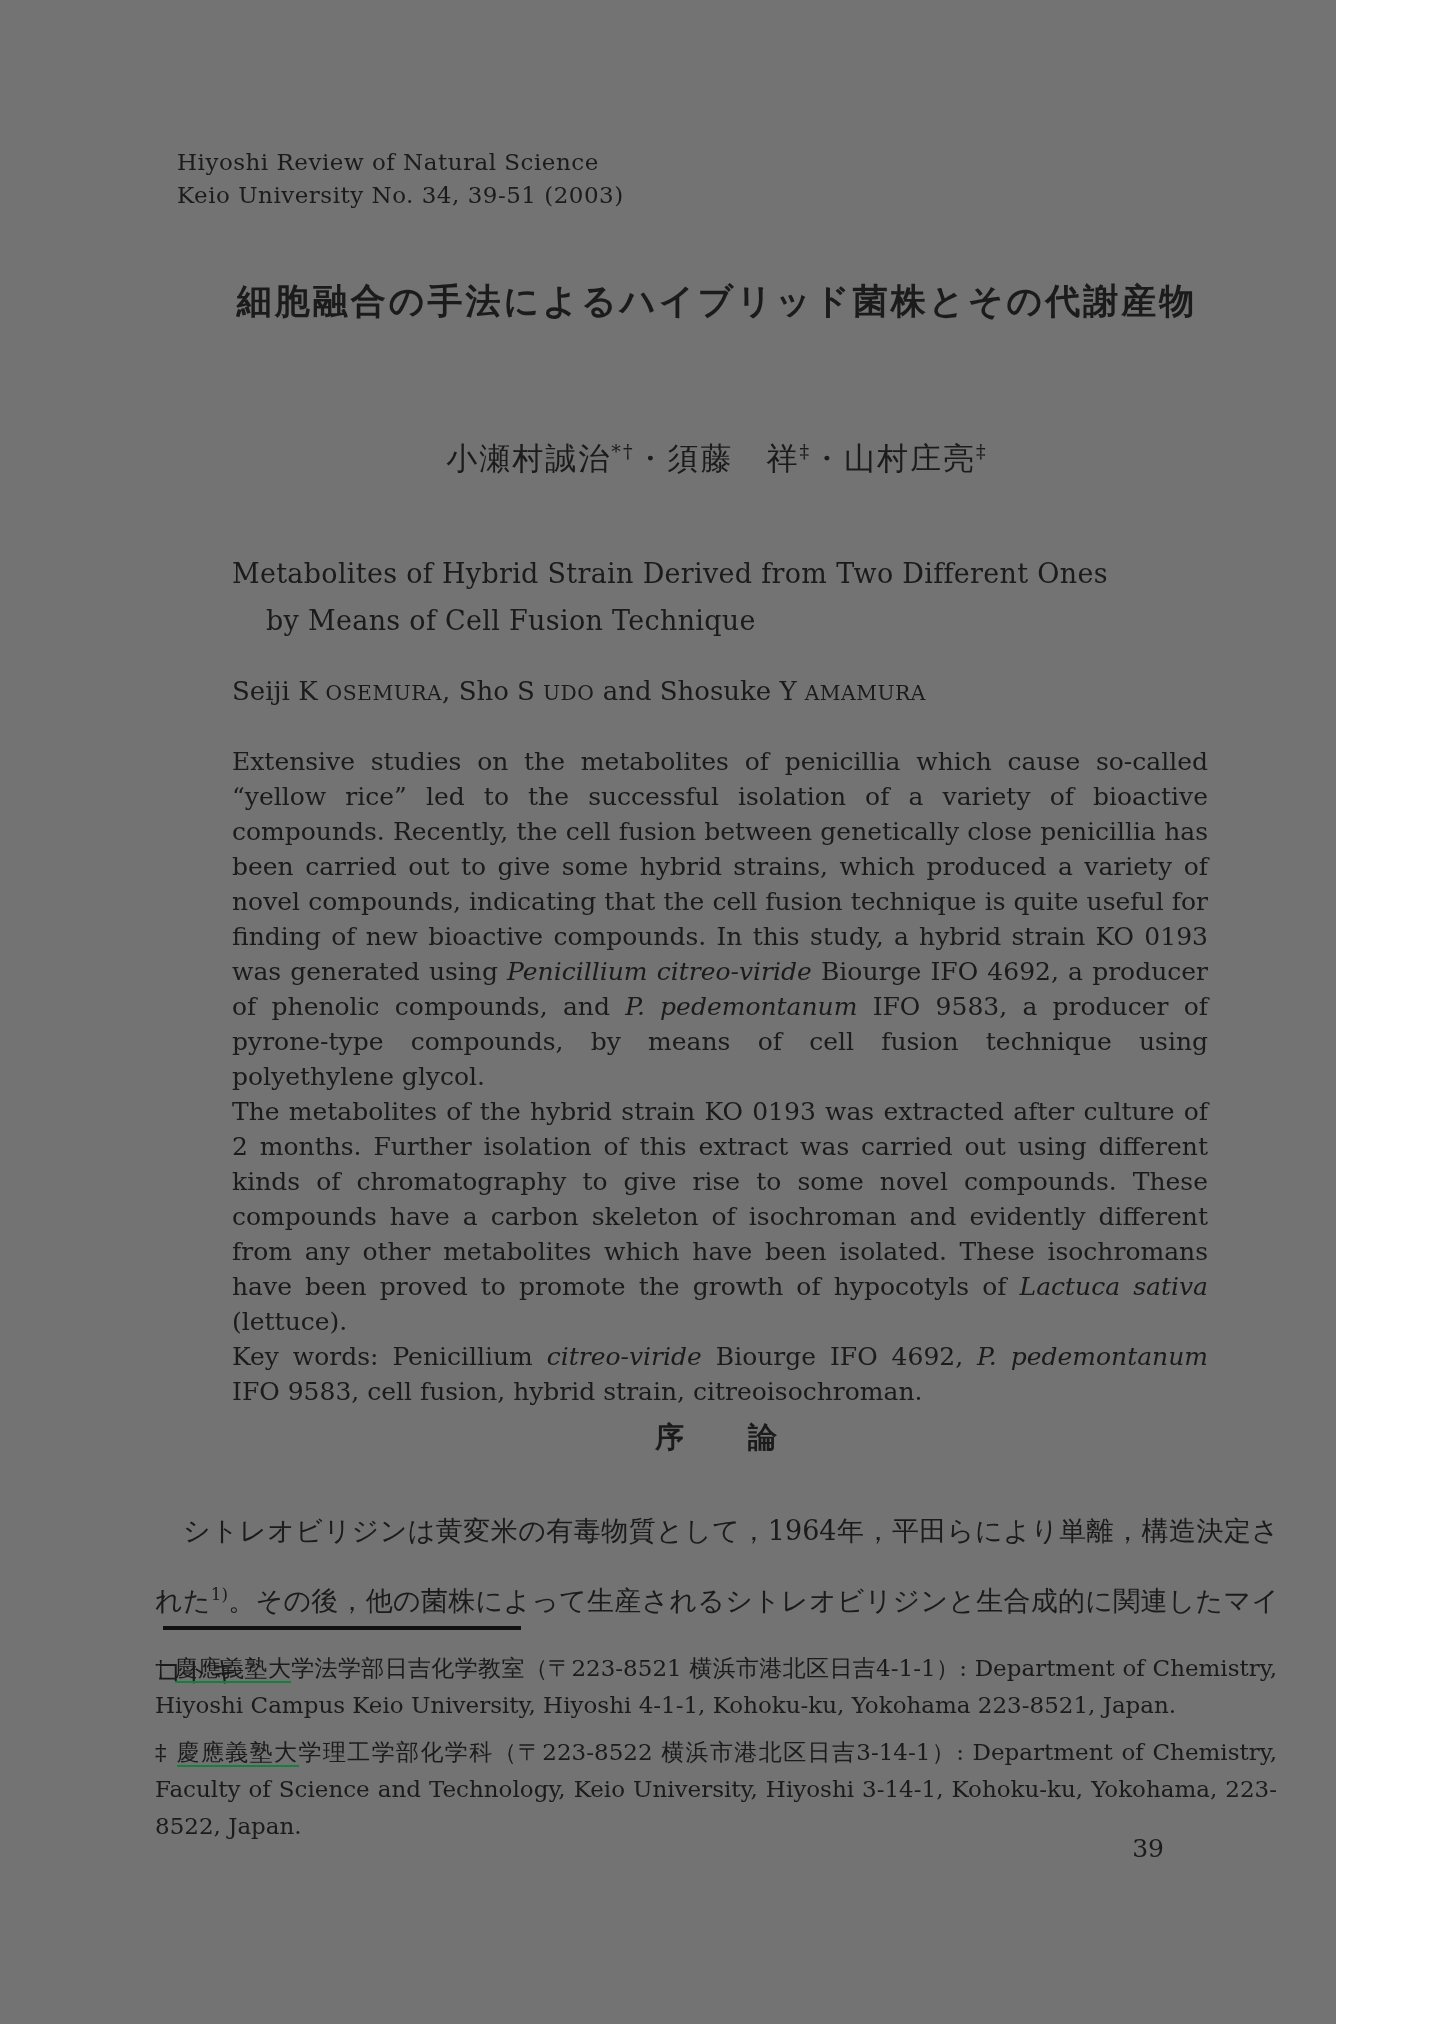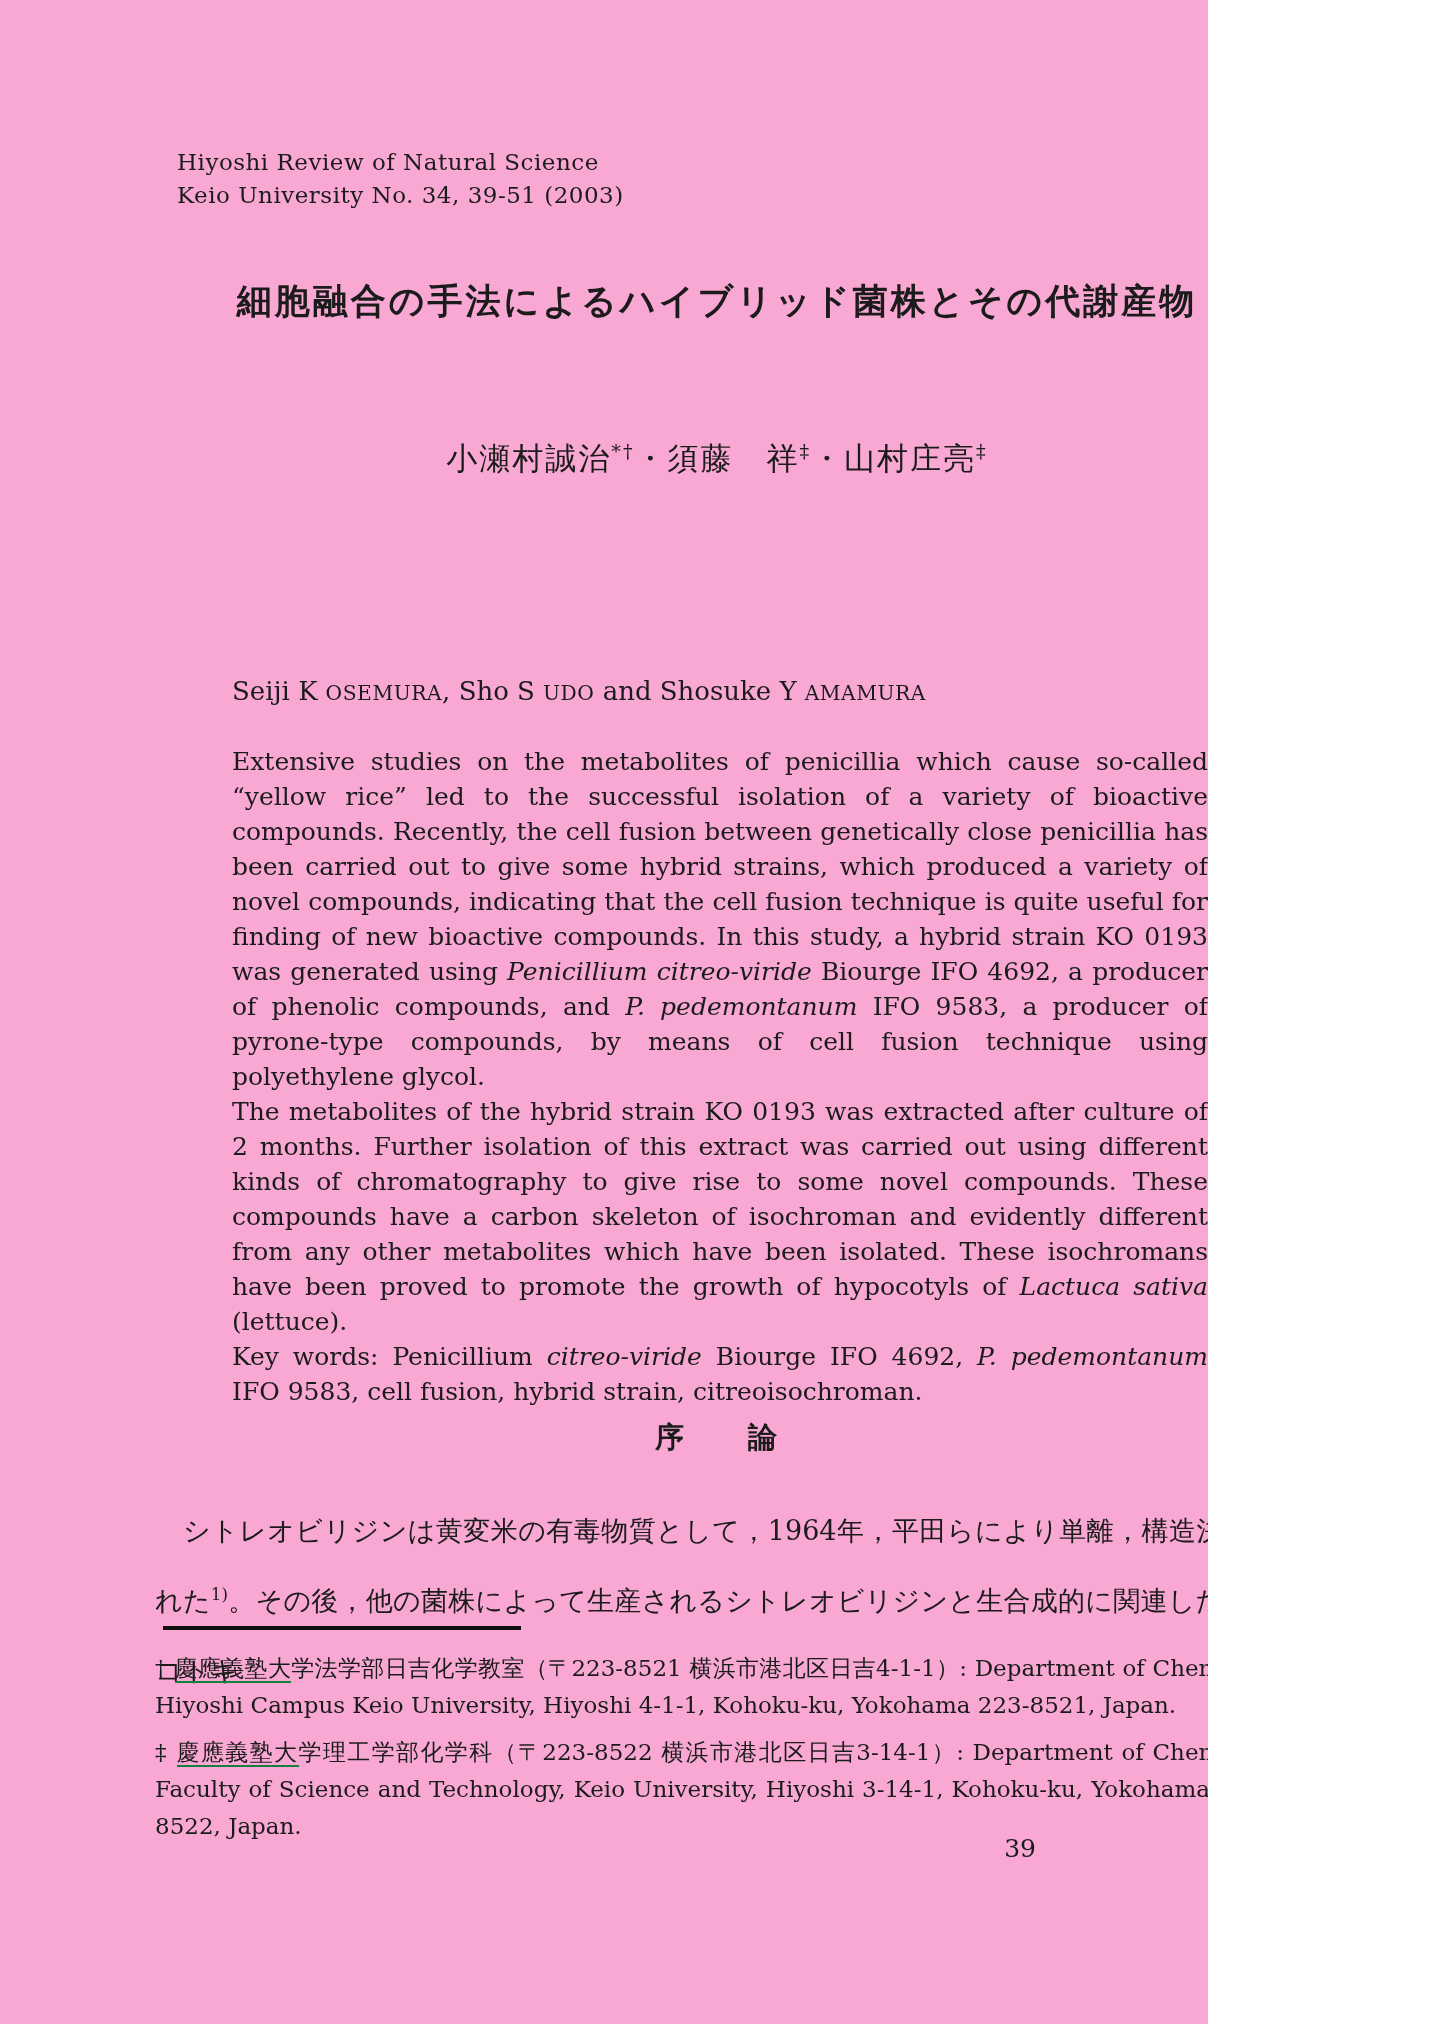--- a/index.html
+++ b/index.html
@@ -2,23 +2,23 @@
 <html><head>
 <meta charset="utf-8">
 <style>
   html, body {
     margin: 0;
     padding: 0;
     background: #ffffff;
   }
   .page {
     position: relative;
-    width: 1208px;
+    width: 1336px;
     height: 2024px;
-    background: #f9a8d4;
+    background: #737373;
     color: #1b1b1b;
     font-family: "DejaVu Serif", "Liberation Serif", serif;
     overflow: hidden;
   }
   .journal {
     position: absolute;
     left: 177px;
     top: 146px;
     font-size: 23px;
     line-height: 33px;
@@ -132,20 +132,24 @@
 
   <div class="journal">
     <div>Hiyoshi Review of Natural Science</div>
     <div>Keio University No. 34, 39-51 (2003)</div>
   </div>
 
   <h1 class="title-ja">細胞融合の手法によるハイブリッド菌株とその代謝産物</h1>
 
   <div class="authors-ja"><span>小瀬村誠治</span><span class="sup">*†</span><span>・須藤　祥</span><span class="sup">‡</span><span>・山村庄亮</span><span class="sup">‡</span></div>
 
+  <div class="title-en">
+    <div>Metabolites of Hybrid Strain Derived from Two Different Ones</div>
+    <div class="indent2">by Means of Cell Fusion Technique</div>
+  </div>
 
   <div class="authors-en"><span>Seiji K</span><span class="sc">OSEMURA</span><span>, Sho S</span><span class="sc">UDO</span><span> and Shosuke Y</span><span class="sc">AMAMURA</span></div>
 
   <div class="abstract">
     <p><span>Extensive studies on the metabolites of penicillia which cause so-called “yellow rice” led to the successful isolation of a variety of bioactive compounds. Recently, the cell fusion between genetically close penicillia has been carried out to give some hybrid strains, which produced a variety of novel compounds, indicating that the cell fusion technique is quite useful for finding of new bioactive compounds. In this study, a hybrid strain KO 0193 was generated using </span><span class="it">Penicillium citreo-viride</span><span> Biourge IFO 4692, a producer of phenolic compounds, and </span><span class="it">P. pedemontanum</span><span> IFO 9583, a producer of pyrone-type compounds, by means of cell fusion technique using polyethylene glycol.</span></p>
     <p><span>The metabolites of the hybrid strain KO 0193 was extracted after culture of 2 months. Further isolation of this extract was carried out using different kinds of chromatography to give rise to some novel compounds. These compounds have a carbon skeleton of isochroman and evidently different from any other metabolites which have been isolated. These isochromans have been proved to promote the growth of hypocotyls of </span><span class="it">Lactuca sativa</span><span> (lettuce).</span></p>
     <p><span>Key words: Penicillium </span><span class="it">citreo-viride</span><span> Biourge IFO 4692, </span><span class="it">P. pedemontanum</span><span> IFO 9583, cell fusion, hybrid strain, citreoisochroman.</span></p>
   </div>
 
   <h2 class="section-heading">序　　論</h2>

